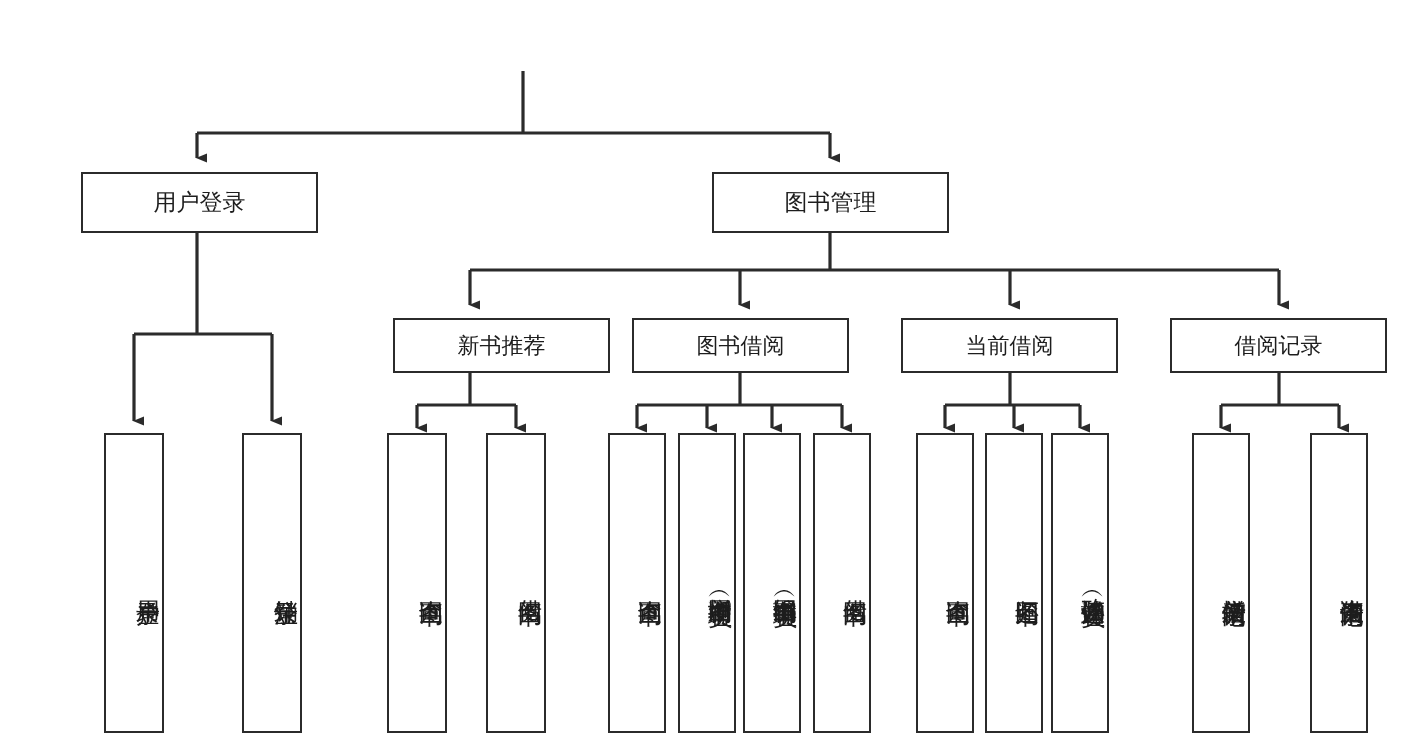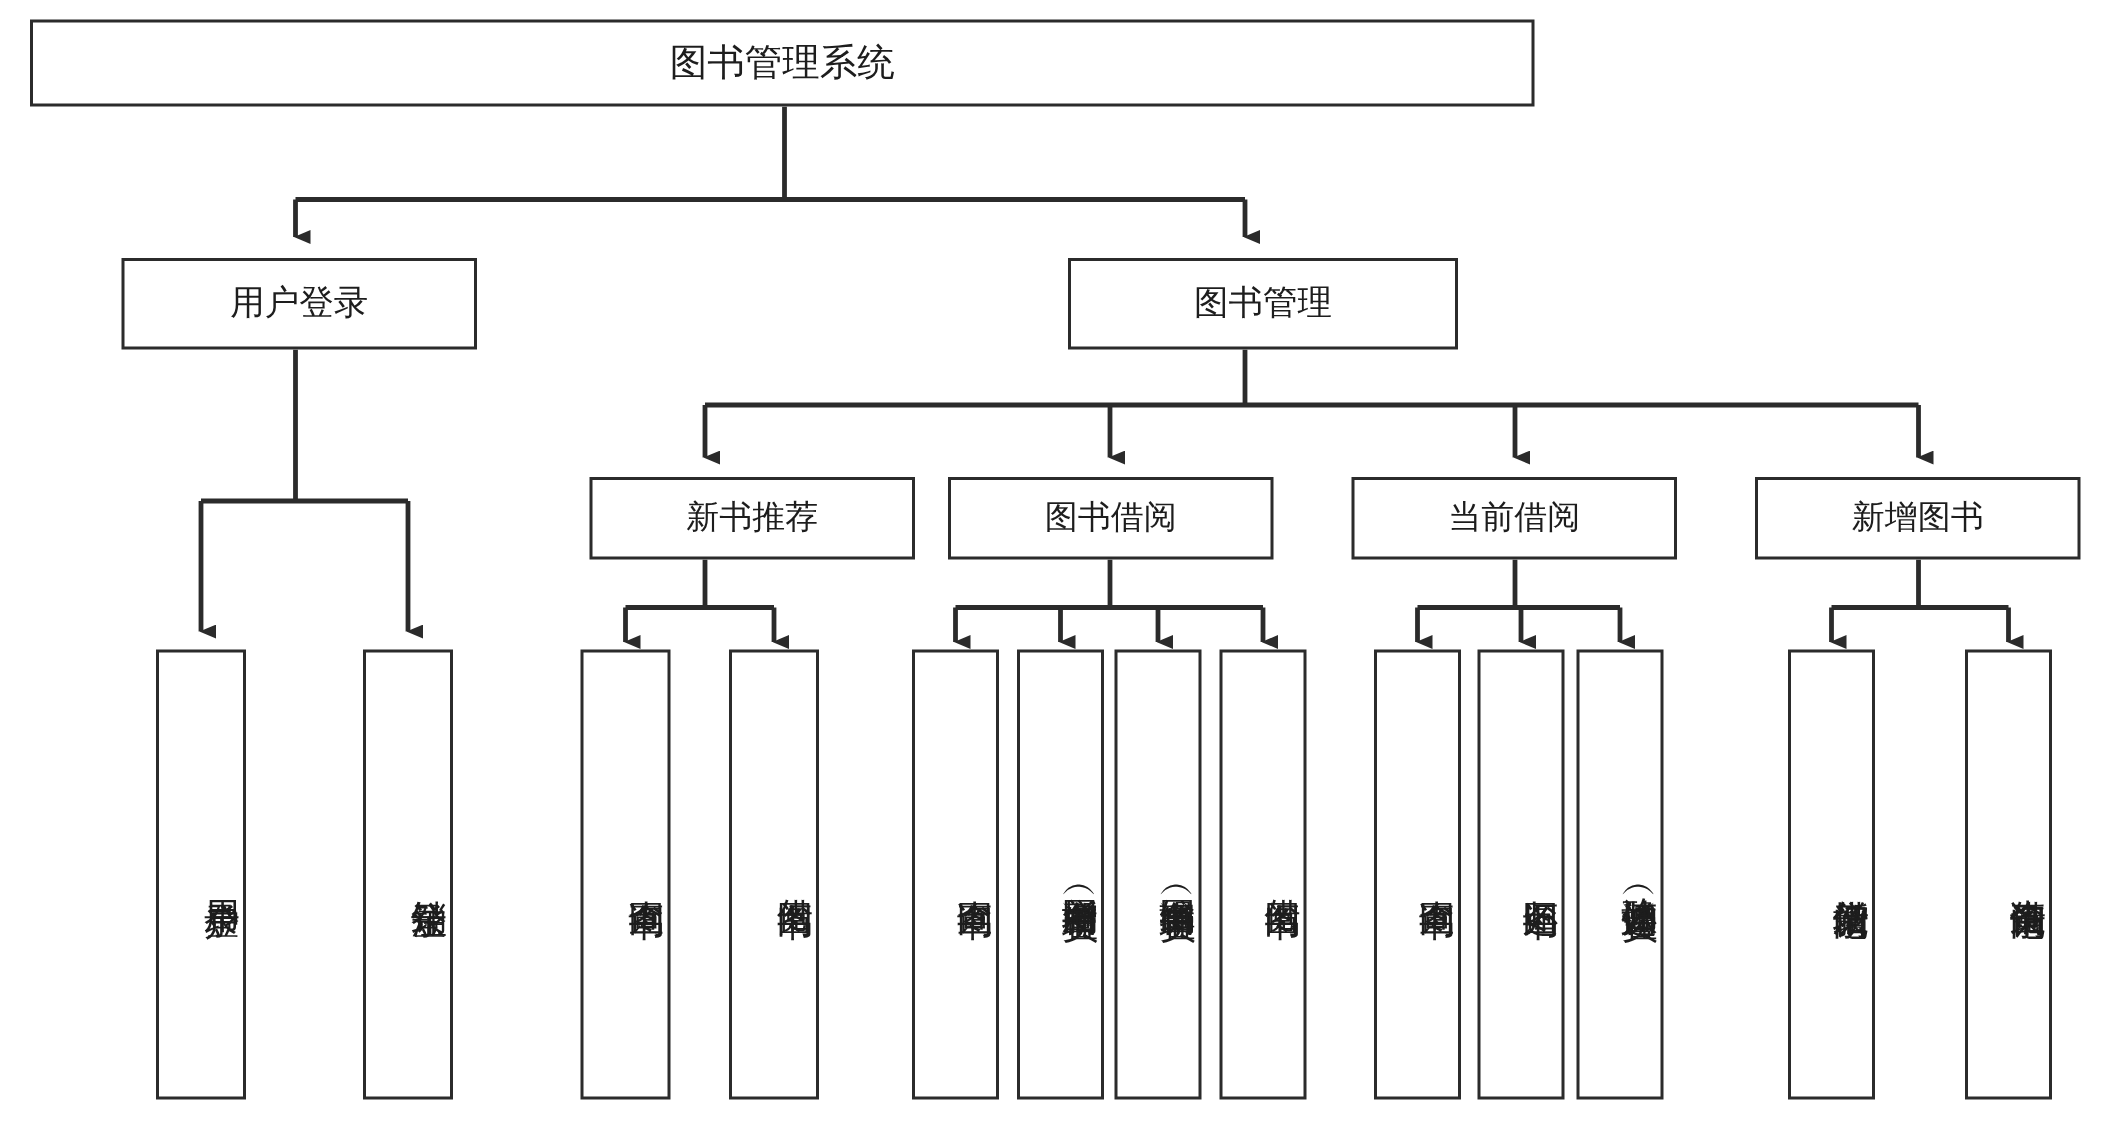--- a/index.html
+++ b/index.html
@@ -116,42 +116,39 @@
       <path d="M1014,405 L1014,428" marker-end="url(#arrow)"></path>
       <path d="M1080,405 L1080,428" marker-end="url(#arrow)"></path>
 
       <path d="M1279,373 L1279,405"></path>
       <path d="M1221,405 L1339,405"></path>
       <path d="M1221,405 L1221,428" marker-end="url(#arrow)"></path>
       <path d="M1339,405 L1339,428" marker-end="url(#arrow)"></path>
     </g>
   </svg>
 
-  <div class="node root" style="left:20px; top:13px; width:1003px; height:58px;">
-    <span>图书管理系统</span>
-  </div>
 
   <div class="node level2" style="left:81px; top:172px; width:237px; height:61px;">
     <span>用户登录</span>
   </div>
-  <div class="node level2" style="left:712px; top:172px; width:260px; height:61px;">
+  <div class="node level2" style="left:712px; top:172px; width:237px; height:61px;">
     <span>图书管理</span>
   </div>
 
   <div class="node level3" style="left:361px; top:318px; width:217px; height:55px;margin-left:32px;">
     <span>新书推荐</span>
   </div>
   <div class="node level3" style="left:901px; top:318px; width:217px; height:55px;">
     <span>当前借阅</span>
   </div>
   <div class="node level3" style="left:632px; top:318px; width:217px; height:55px;">
     <span>图书借阅</span>
   </div>
   <div class="node level3" style="left:1170px; top:318px; width:217px; height:55px;">
-    <span>新增图书</span>
+    <span>借阅记录</span>
   </div>
 
   <div class="node leaf" style="left:104px; top:433px; width:60px; height:300px;">
     <span class="leaf-text">用户登录</span>
   </div>
   <div class="node leaf" style="left:242px; top:433px; width:60px; height:300px;">
     <span class="leaf-text">注销登录</span>
   </div>
 
   <div class="node leaf" style="left:387px; top:433px; width:60px; height:300px;">

